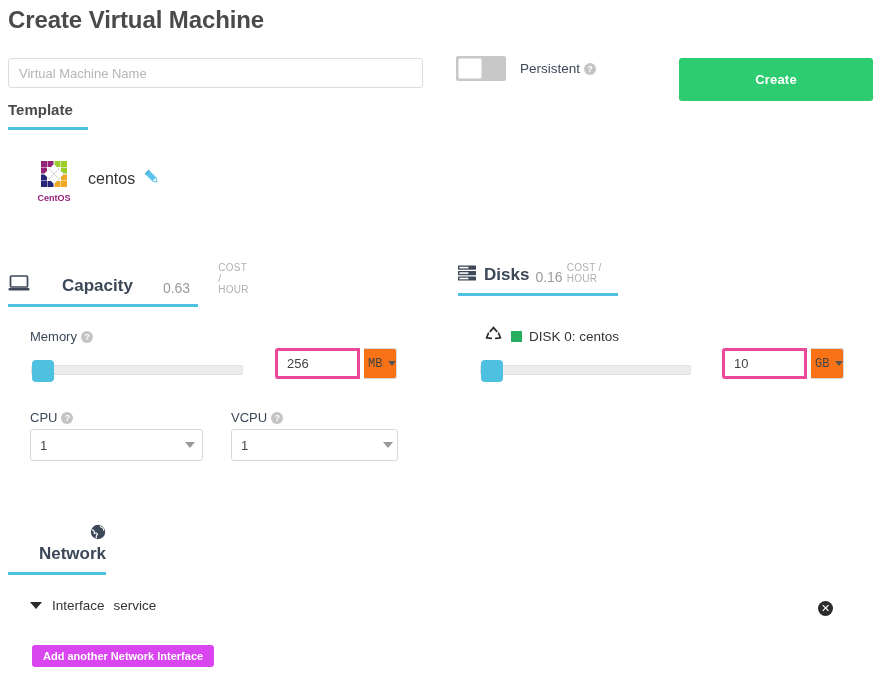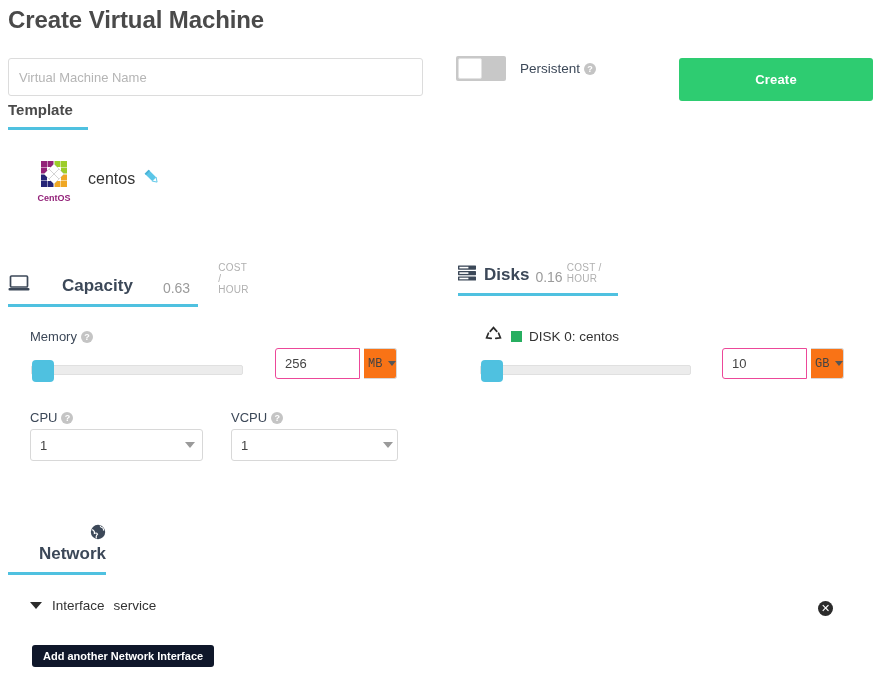--- a/index.html
+++ b/index.html
@@ -27,21 +27,21 @@
     color: #4a4a4a;
     letter-spacing: -0.1px;
   }
 
   
   .vm-name-input {
     position: absolute;
     left: 8px;
     top: 58px;
     width: 415px;
-    height: 38px;
+    height: 30px;
     box-sizing: border-box;
     border: 1px solid #dcdcdc;
     border-radius: 3px;
     padding: 0 10px;
     font-size: 13px;
     font-family: "Liberation Sans", sans-serif;
     color: #555;
     background: #fff;
     outline: none;
   }
@@ -210,21 +210,21 @@
   #memory-slider { left: 31px; top: 365px; width: 212px; }
   #memory-slider .handle { left: 0px; }
   #disk-slider   { left: 480px; top: 365px; width: 211px; }
   #disk-slider .handle { left: 0px; }
 
   
   .num-input {
     position: absolute;
     height: 31px;
     box-sizing: border-box;
-    border: 1px solid #ec4899;
+    border: 3px solid #ec4899;
     border-radius: 3px 0 0 3px;
     padding: 0 9px;
     font-size: 13px;
     font-family: "Liberation Sans", sans-serif;
     color: #444;
     background: #fff;
     outline: none;
   }
   .unit-select {
     position: absolute;
@@ -344,21 +344,21 @@
     cursor: pointer;
     font-family: "Liberation Sans", sans-serif;
   }
 
   .add-iface-btn {
     position: absolute;
     left: 32px;
     top: 645px;
     height: 22px;
     padding: 0 11px;
-    background: #0f172a;
+    background: #d946ef;
     color: #ffffff;
     border: none;
     border-radius: 3px;
     font-size: 11px;
     font-weight: bold;
     font-family: "Liberation Sans", sans-serif;
     cursor: pointer;
   }
 </style>
 </head>

